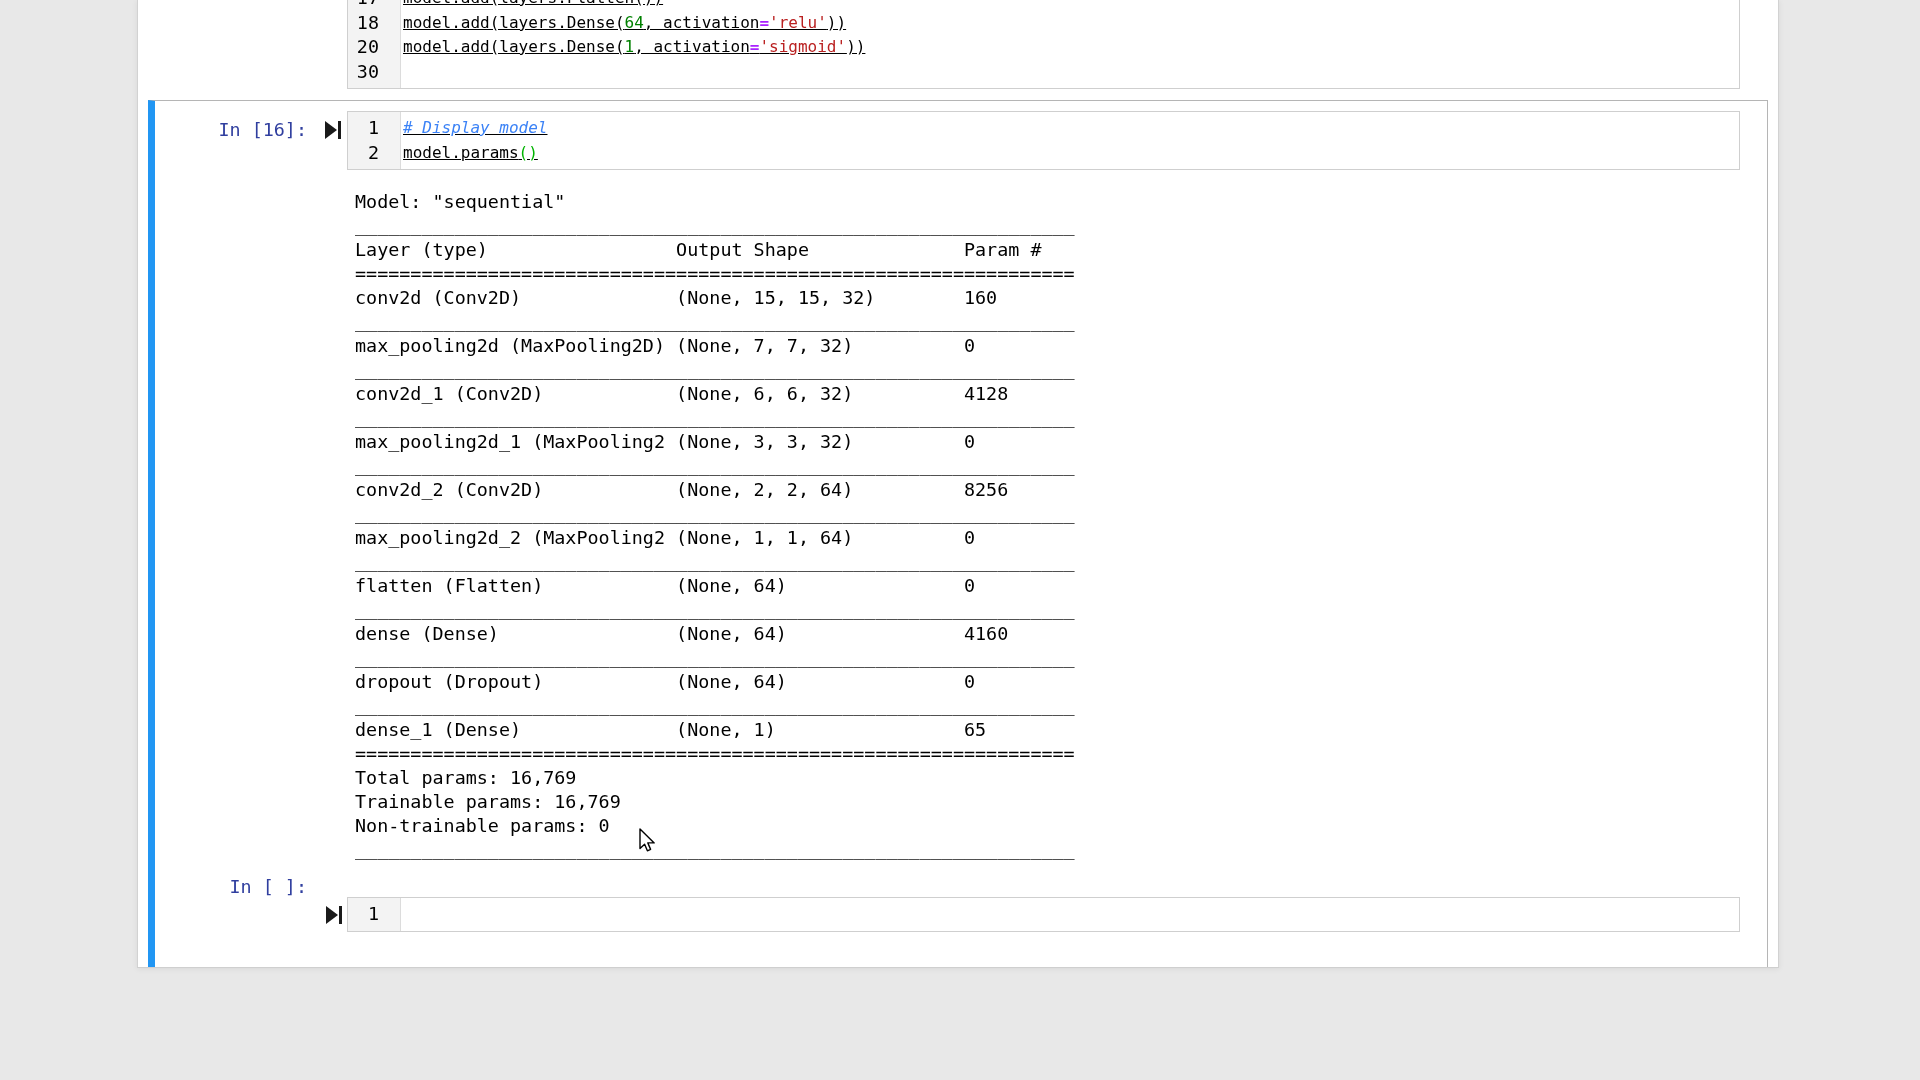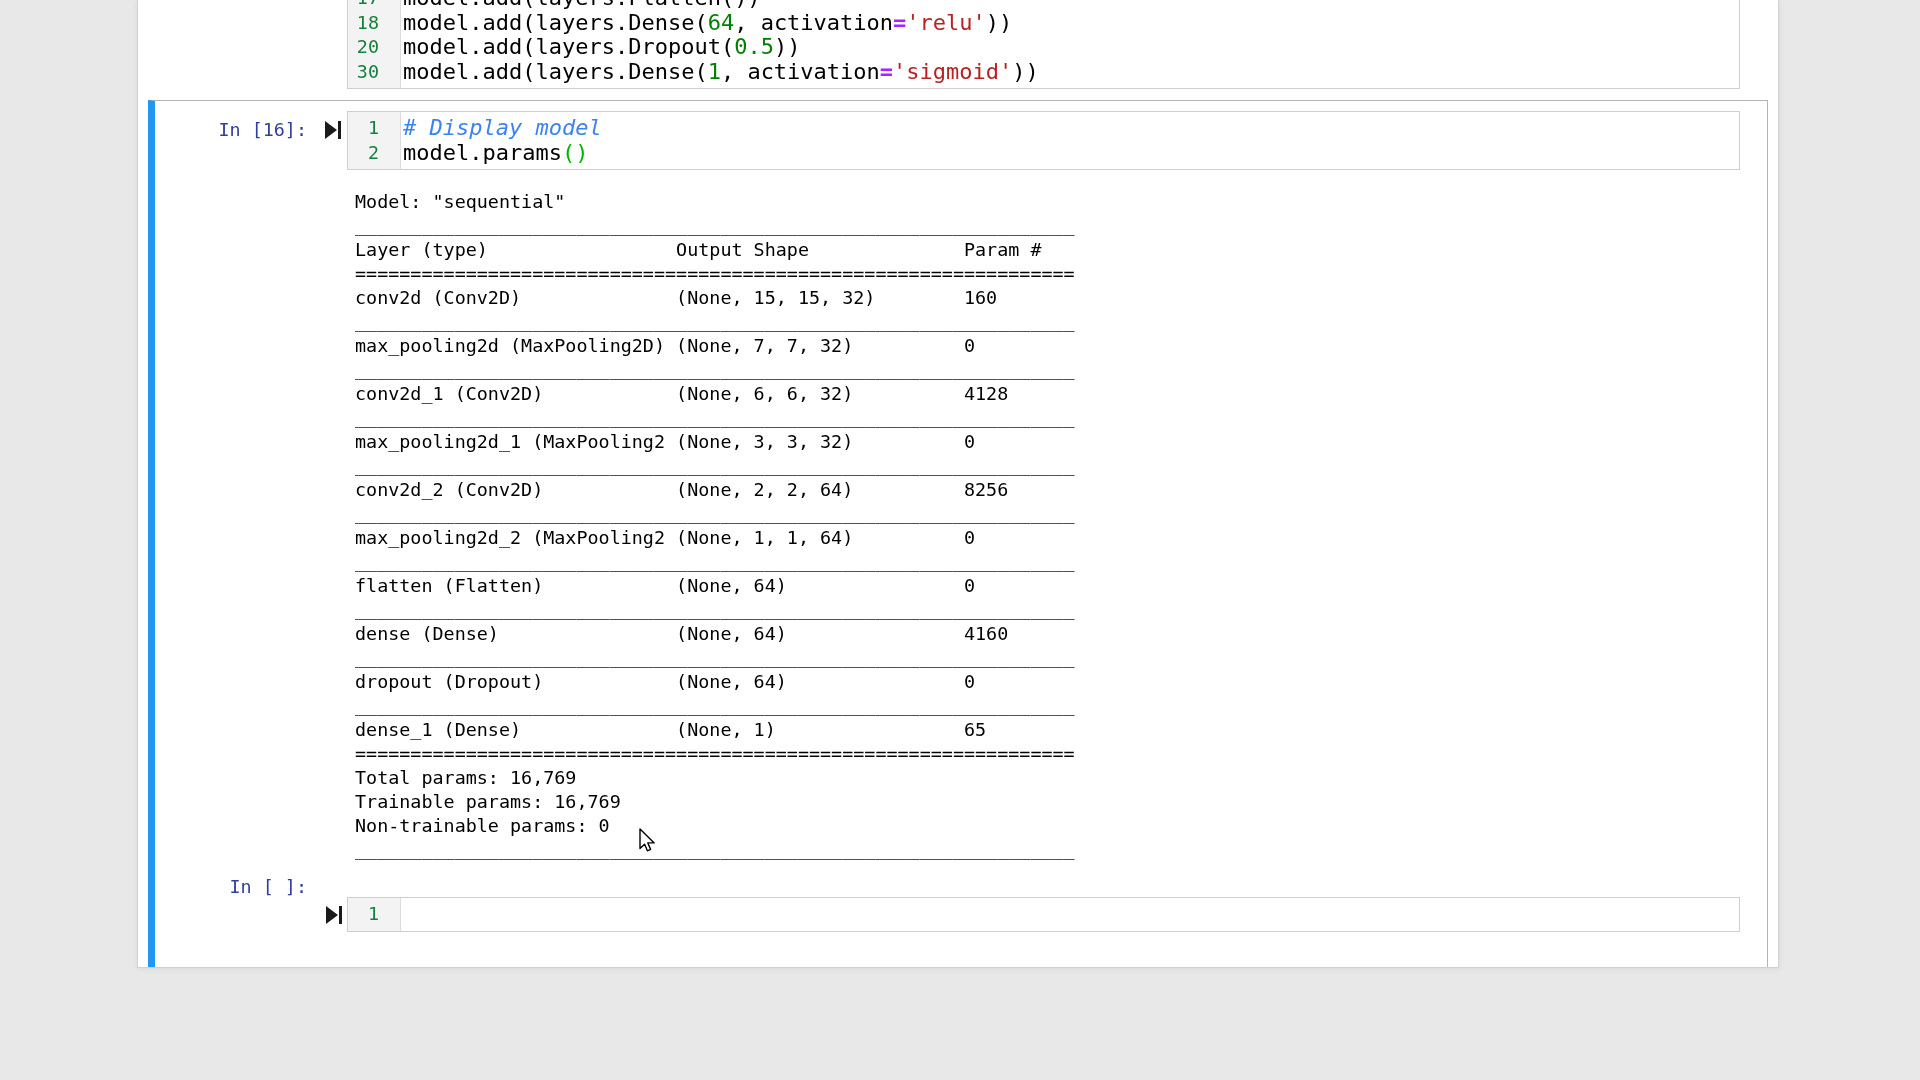--- a/index.html
+++ b/index.html
@@ -19,23 +19,23 @@
     position:absolute;
     display:flex;
     border:1px solid #cfcfcf;
     background:#ffffff;
     width:1393px;
   }
   .gutter {
     width:53px; background:#f3f3f3; border-right:1px solid #dcdcdc;
     padding:4px 21px 4px 0; text-align:right; flex:none;
   }
-  .gutter .ln { color:#15803d; font-size:18.4px; line-height:24.5px; }
+  .gutter .ln { color:#000000; font-size:18.4px; line-height:24.5px; }
   .codearea { flex:1; padding:4px 4px 4px 2px; }
-  .codearea .cl { font-size:22px; line-height:24.5px; color:#000; white-space:pre; min-height:24.5px; }
+  .codearea .cl { font-size:16px; line-height:24.5px; color:#000; white-space:pre; min-height:24.5px;text-decoration:underline; }
 
   .tok-com { color:#3b82f6; font-style:italic; }
   .tok-num { color:#008000; }
   .tok-str { color:#ba2121; }
   .tok-op  { color:#aa22ff; font-weight:bold; }
   .tok-brk { color:#00b400; }
 
   
   .cell-selected {
     position:absolute; left:10px; top:100px; width:1620px; height:1016px;
@@ -74,21 +74,20 @@
   <div class="cellbox box-top">
     <div class="gutter" id="g-top">
         <div class="ln">17</div>
         <div class="ln">18</div>
         <div class="ln">20</div>
         <div class="ln">30</div>
       </div>
     <div class="codearea" id="c-top">
         <div class="cl"><span>model.add(layers.Flatten())</span></div>
         <div class="cl"><span>model.add(layers.Dense(</span><span class="tok-num">64</span><span>, activation</span><span class="tok-op">=</span><span class="tok-str">'relu'</span><span>))</span></div>
-        <div class="cl"><span>model.add(layers.Dropout(</span><span class="tok-num">0.5</span><span>))</span></div>
         <div class="cl"><span>model.add(layers.Dense(</span><span class="tok-num">1</span><span>, activation</span><span class="tok-op">=</span><span class="tok-str">'sigmoid'</span><span>))</span></div>
       </div>
   </div>
 
   <div class="cell-selected">
     <div class="prompt prompt-active">In [16]:</div>
     <div class="runicon runicon-active">
       <svg width="18" height="20" viewBox="0 0 18 20">
         <polygon points="0,1 12,10 0,19" fill="#1a1a1a"></polygon>
         <rect x="13" y="1" width="3" height="18" fill="#1a1a1a"></rect>

